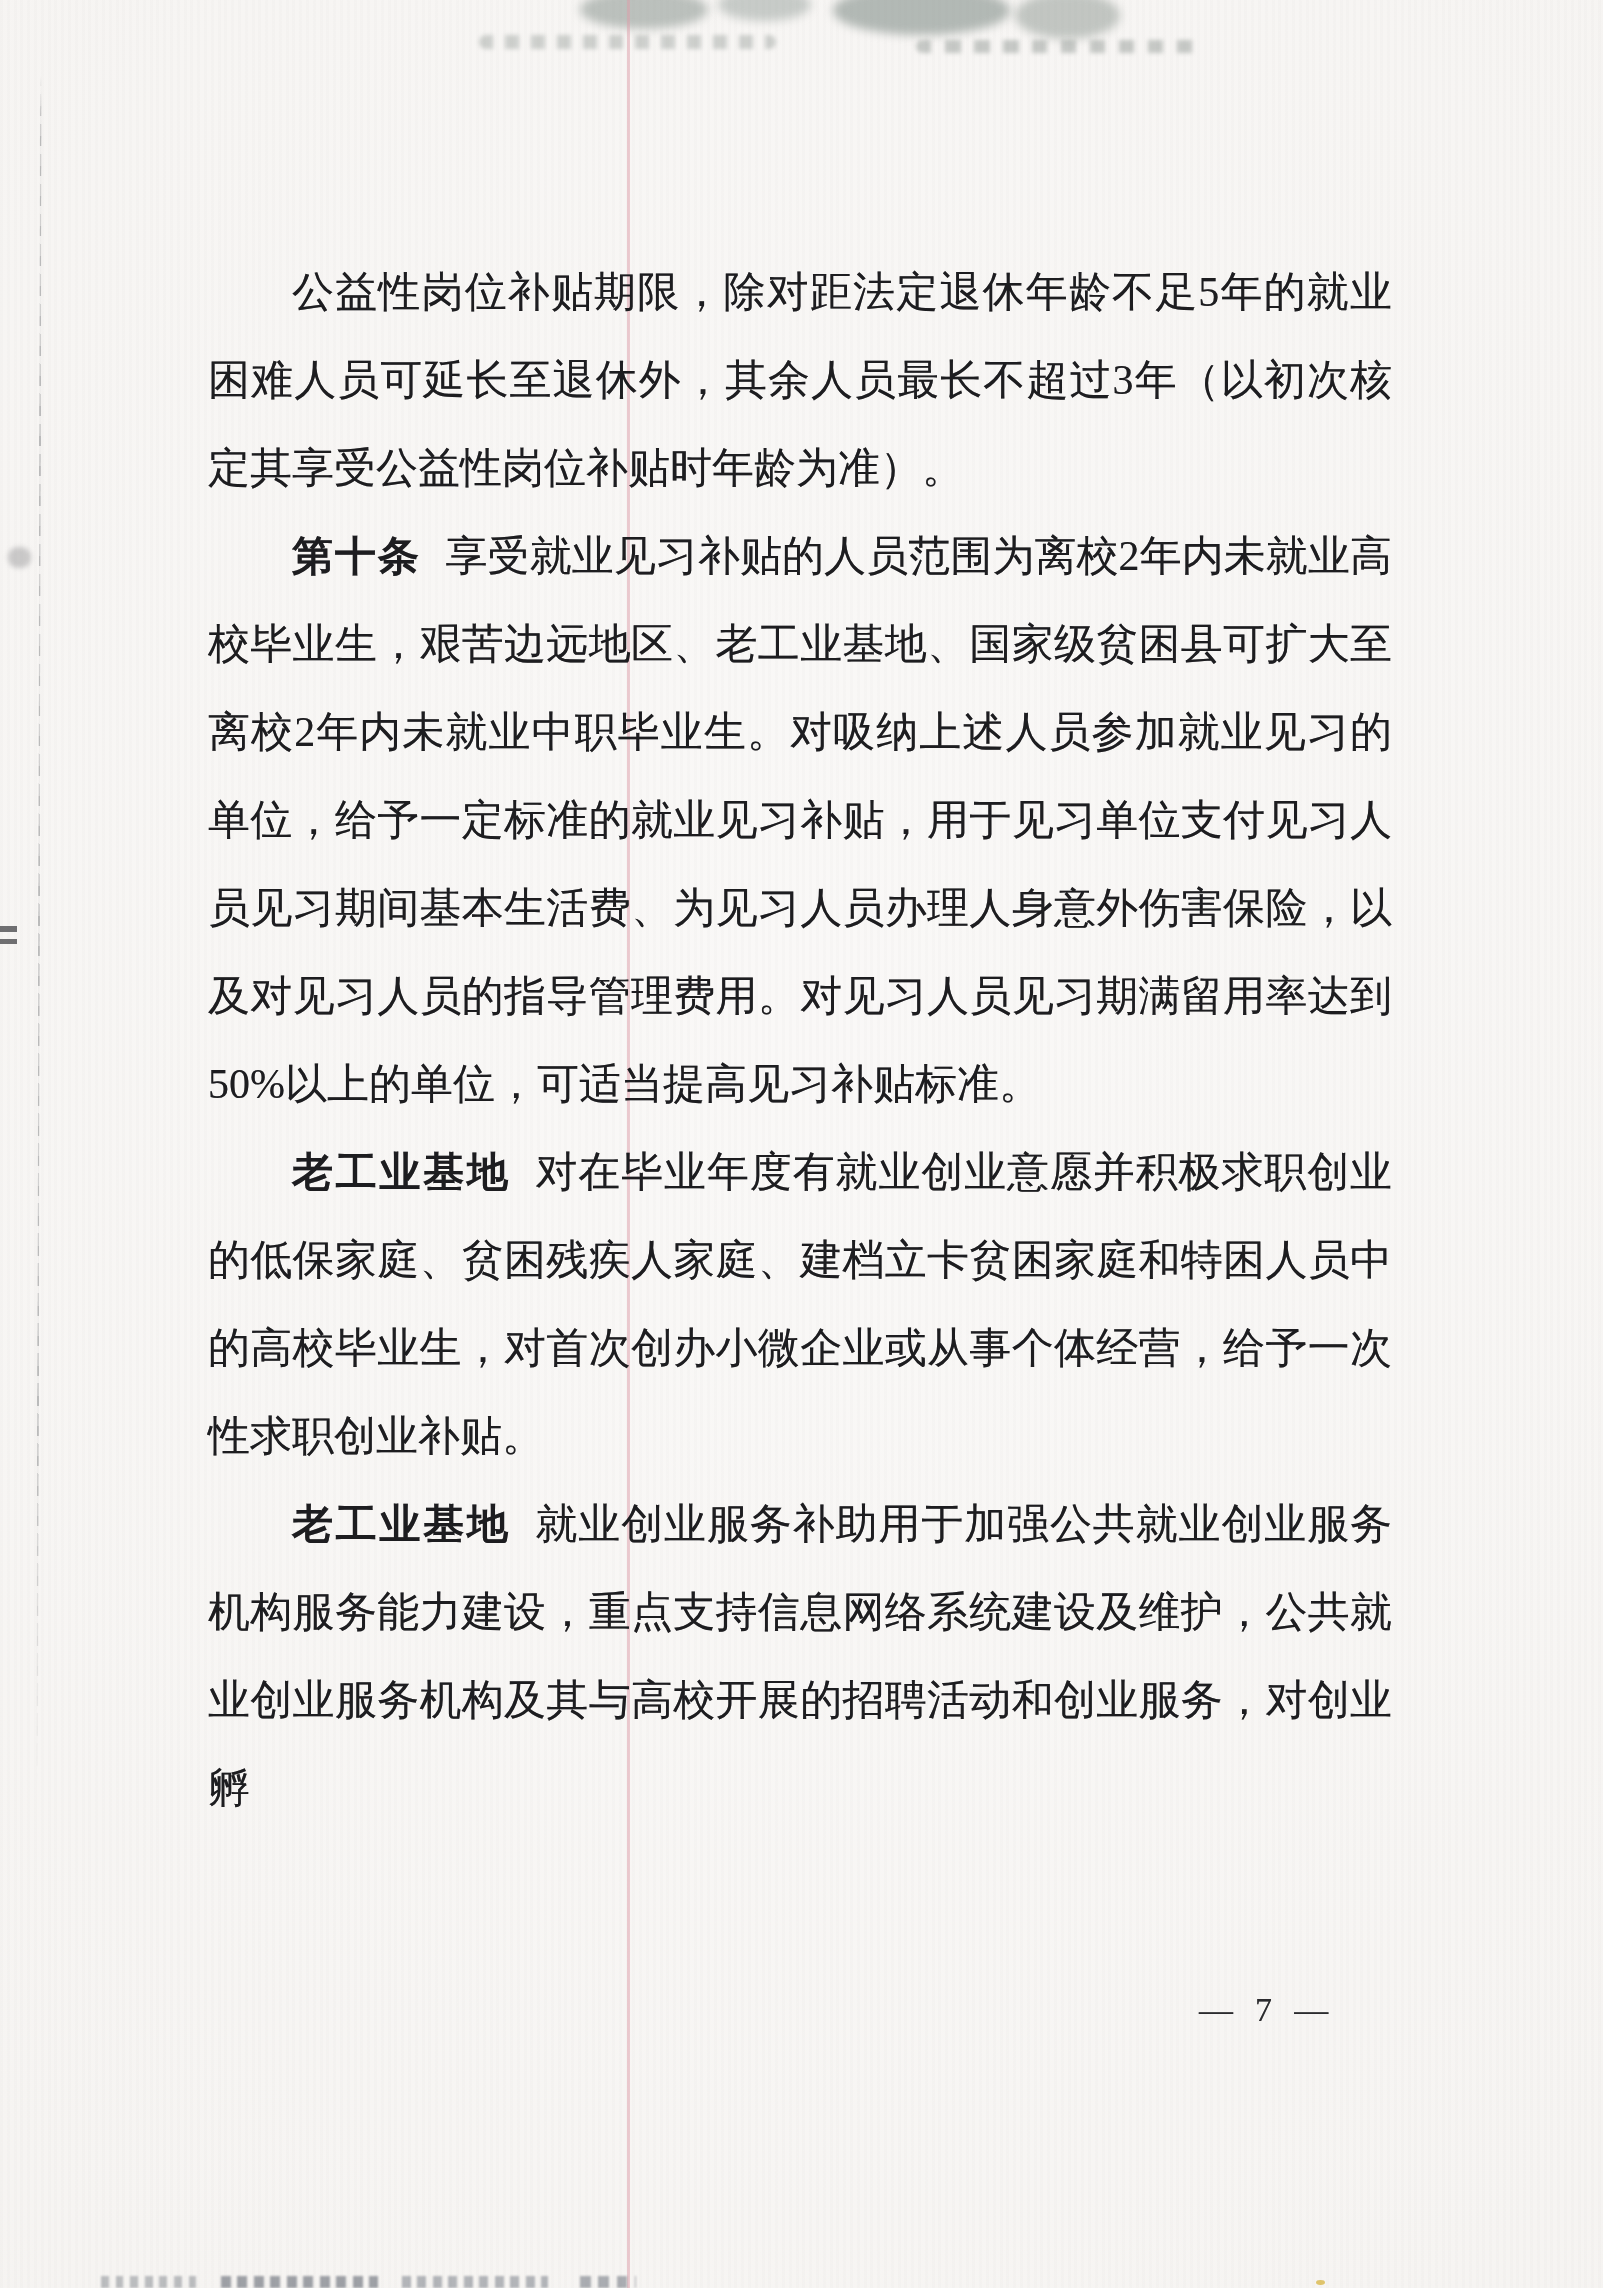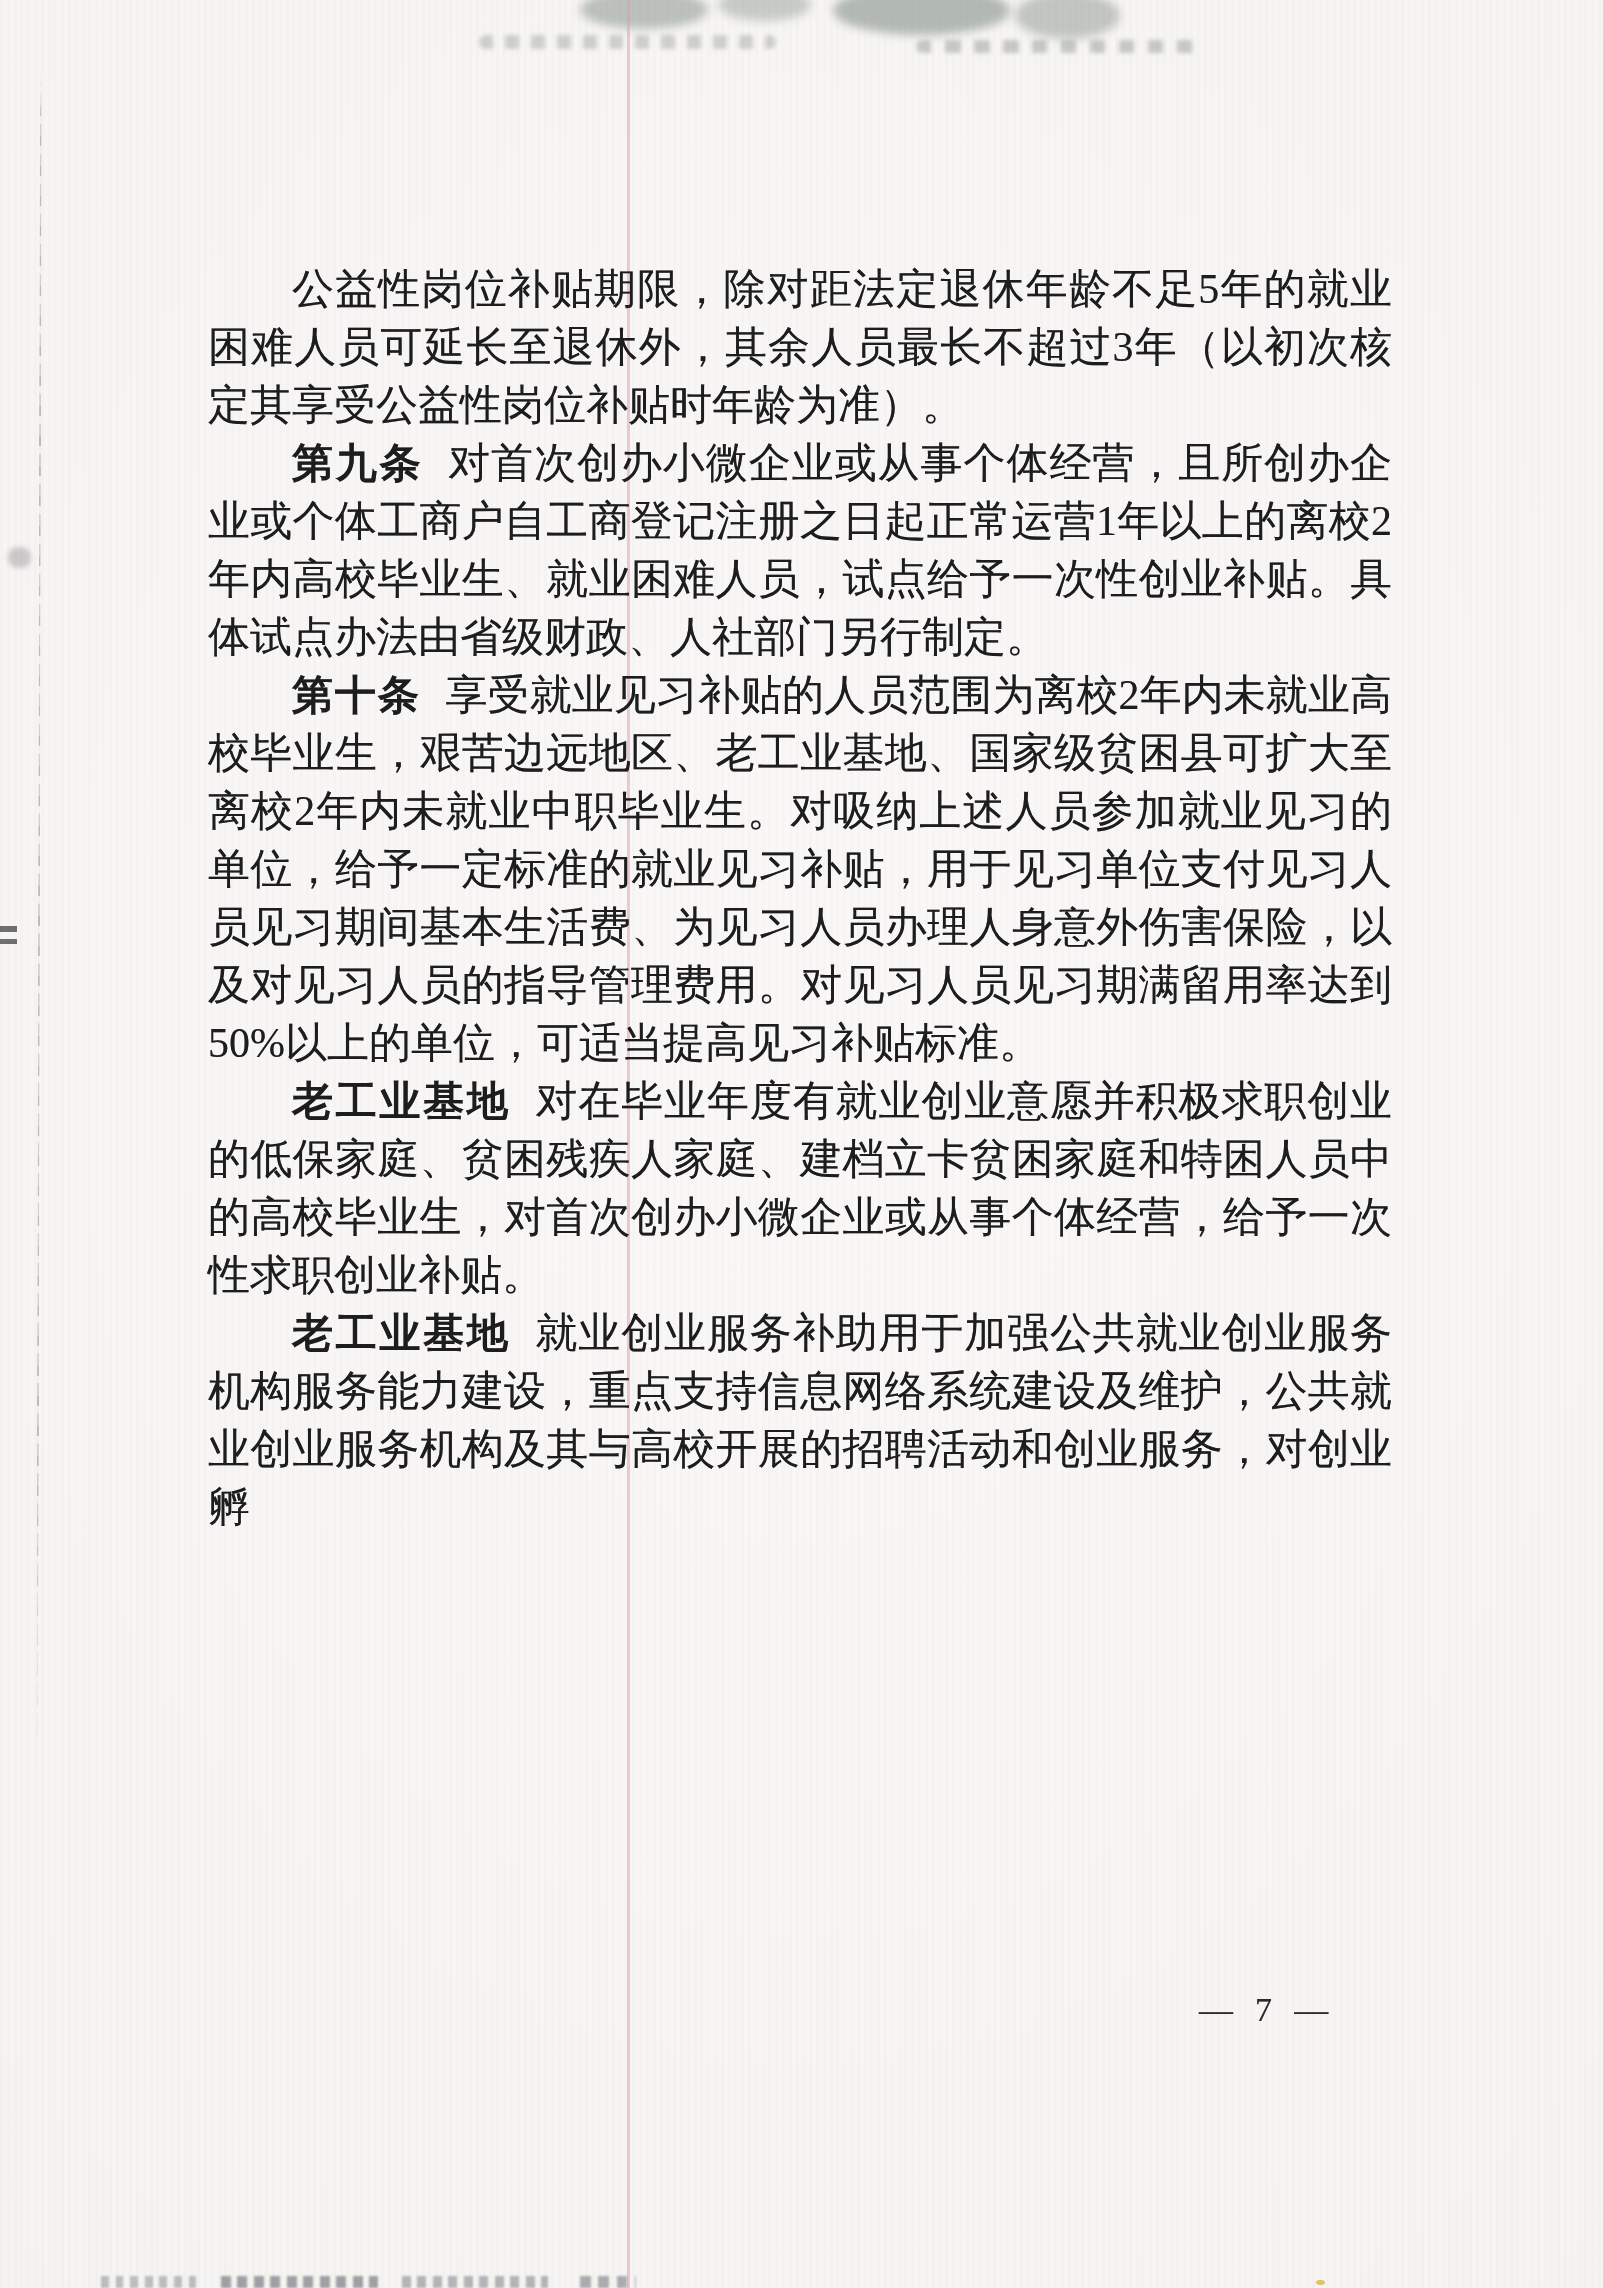--- a/index.html
+++ b/index.html
@@ -18,24 +18,24 @@
   .noise {
     position: absolute; inset: 0;
     pointer-events: none;
     background:
       repeating-linear-gradient(90deg, rgba(0,0,0,0.012) 0 2.9px, rgba(255,255,255,0.015) 2.9px 6.8px),
       radial-gradient(135% 120% at 50% 44%, rgba(255,255,255,0.35) 0%, rgba(233,231,227,0.10) 62%, rgba(206,204,200,0.22) 100%);
   }
 
   .text-block {
     position: absolute;
-    left: 208px; top: 260px;
+    left: 208px; top: 248px;
     width: 1184px;
     font-size: 42px;
-    line-height: 58px;
+    line-height: 88px;
     color: #1d1d20;
     text-align: justify;
     text-justify: inter-character;
     text-shadow: 0 0 0.6px rgba(25,25,30,0.55);
   }
   .para { margin: 0; text-indent: 2em; }
   .head {
     font-family: "Liberation Sans", sans-serif;
     font-weight: 700;
     font-size: 41px;
@@ -138,21 +138,20 @@
   <div class="artifact left-dark-mark"></div>
 
   <div class="artifact bottom-bleed bottom-bleed-1"></div>
   <div class="artifact bottom-bleed bottom-bleed-2"></div>
   <div class="artifact bottom-bleed bottom-bleed-3"></div>
   <div class="artifact bottom-bleed bottom-bleed-4"></div>
   <div class="artifact yellow-speck"></div>
 
   <div class="text-block" style="color: rgb(29, 29, 32);">
       <p class="para"><span>公益性岗位补贴期限，除对距法定退休年龄不足5年的就业困难人员可延长至退休外，其余人员最长不超过3年（以初次核定其享受公益性岗位补贴时年龄为准）。</span></p>
-      <p class="para"><b class="head">第九条</b><span>对首次创办小微企业或从事个体经营，且所创办企业或个体工商户自工商登记注册之日起正常运营1年以上的离校2年内高校毕业生、就业困难人员，试点给予一次性创业补贴。具体试点办法由省级财政、人社部门另行制定。</span></p>
       <p class="para"><b class="head">第十条</b><span>享受就业见习补贴的人员范围为离校2年内未就业高校毕业生，艰苦边远地区、老工业基地、国家级贫困县可扩大至离校2年内未就业中职毕业生。对吸纳上述人员参加就业见习的单位，给予一定标准的就业见习补贴，用于见习单位支付见习人员见习期间基本生活费、为见习人员办理人身意外伤害保险，以及对见习人员的指导管理费用。对见习人员见习期满留用率达到50%以上的单位，可适当提高见习补贴标准。</span></p>
       <p class="para"><b class="head">老工业基地</b><span>对在毕业年度有就业创业意愿并积极求职创业的低保家庭、贫困残疾人家庭、建档立卡贫困家庭和特困人员中的高校毕业生，对首次创办小微企业或从事个体经营，给予一次性求职创业补贴。</span></p>
       <p class="para"><b class="head">老工业基地</b><span>就业创业服务补助用于加强公共就业创业服务机构服务能力建设，重点支持信息网络系统建设及维护，公共就业创业服务机构及其与高校开展的招聘活动和创业服务，对创业孵</span></p>
     </div>
 
   <div class="page-number">— 7 —</div>
 </div>
 
 
 </body></html>

